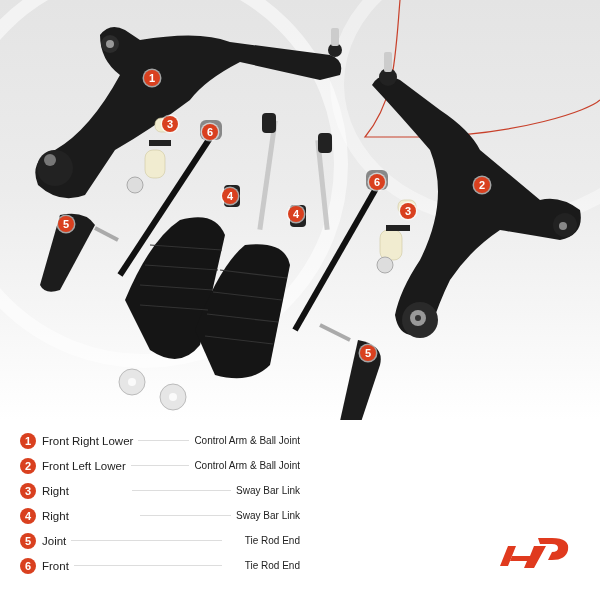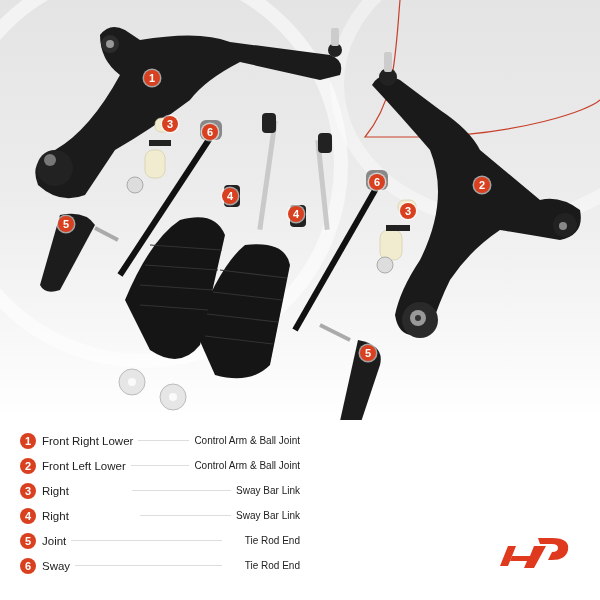--- a/index.html
+++ b/index.html
@@ -132,21 +132,21 @@
     <span class="val">Sway Bar Link</span>
   </div>
   <div class="row">
     <span class="num">5</span>
     <span class="lbl">Joint</span>
     <span class="line" style="margin-right:20px"></span>
     <span class="val">Tie Rod End</span>
   </div>
   <div class="row">
     <span class="num">6</span>
-    <span class="lbl">Sway</span>
+    <span class="lbl">Front</span>
     <span class="line" style="margin-right:20px"></span>
     <span class="val">Tie Rod End</span>
   </div>
 </div>
 
 <svg class="logo" viewBox="0 0 90 40">
   <polygon points="10,36 18,16 26,16 18,36" fill="#e03a1e"></polygon>
   <polygon points="22,26 40,26 44,16 56,16 44,38 34,38 37,31 20,31" fill="#e03a1e"></polygon>
   <path d="M48 8 L62 8 Q80 8 78 20 Q76 30 62 30 L58 30 L62 22 Q68 22 68 18 Q68 14 62 14 L50 14 Z" fill="#e03a1e"></path>
 </svg>

